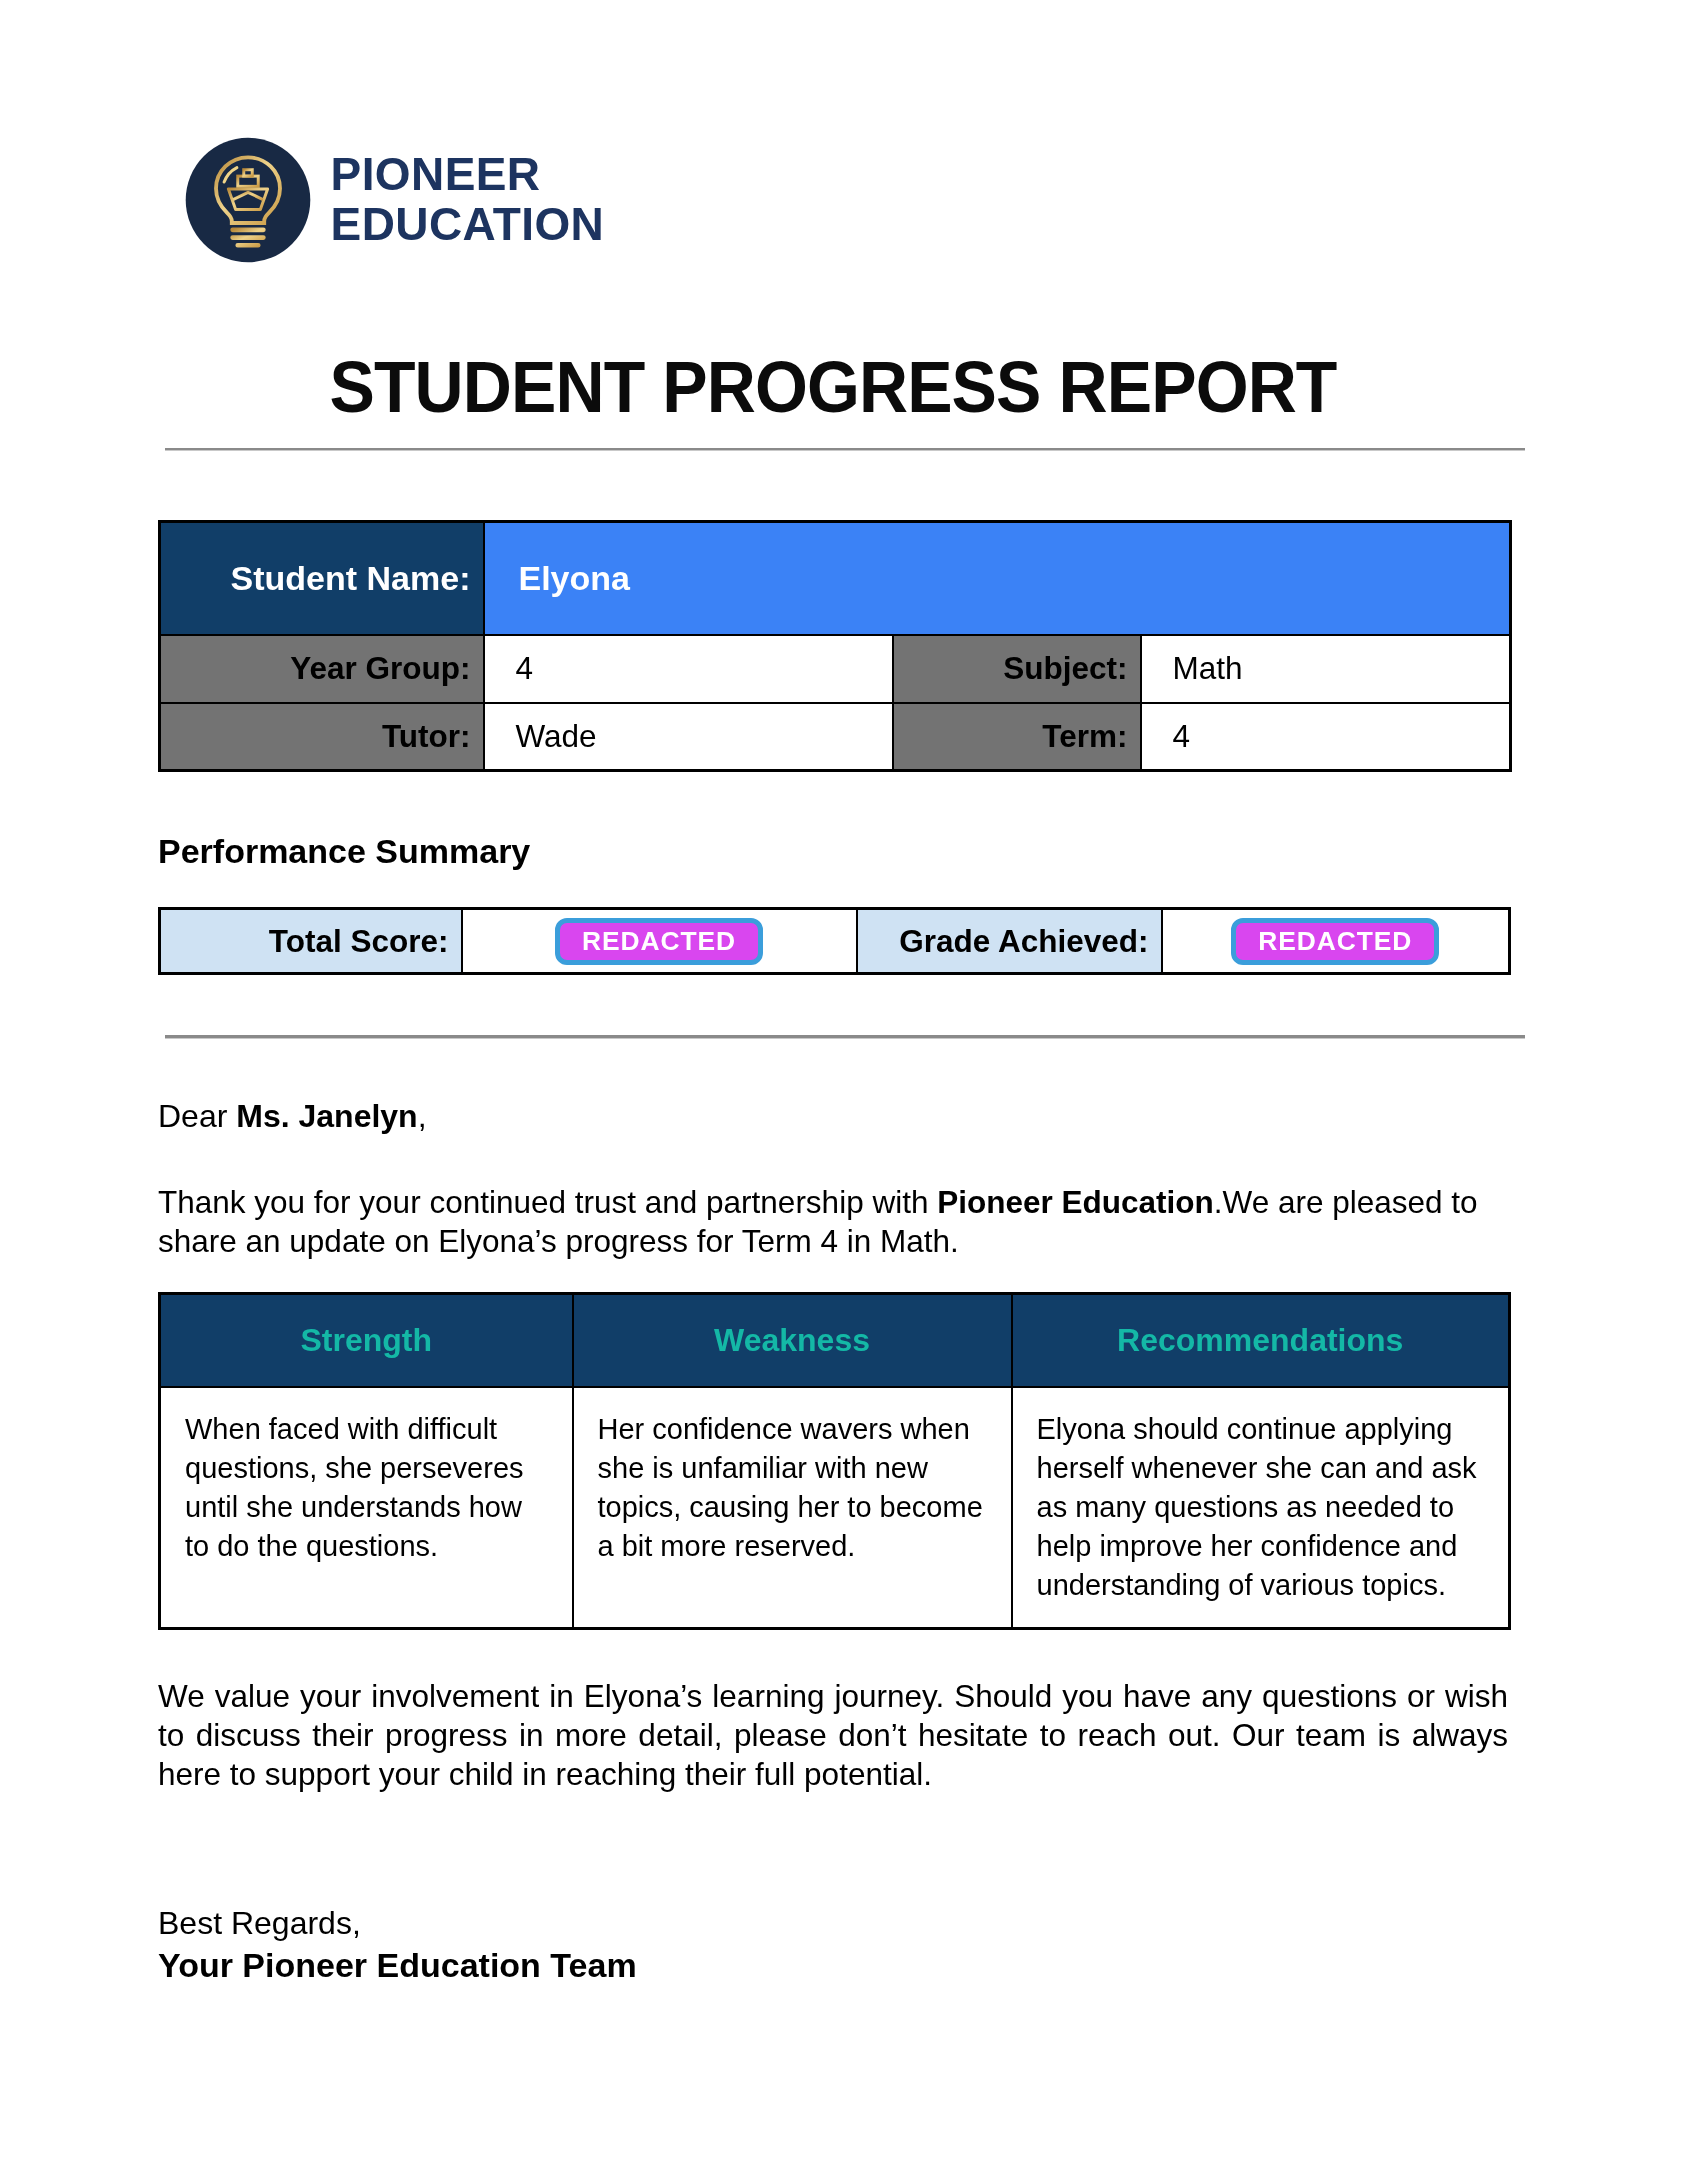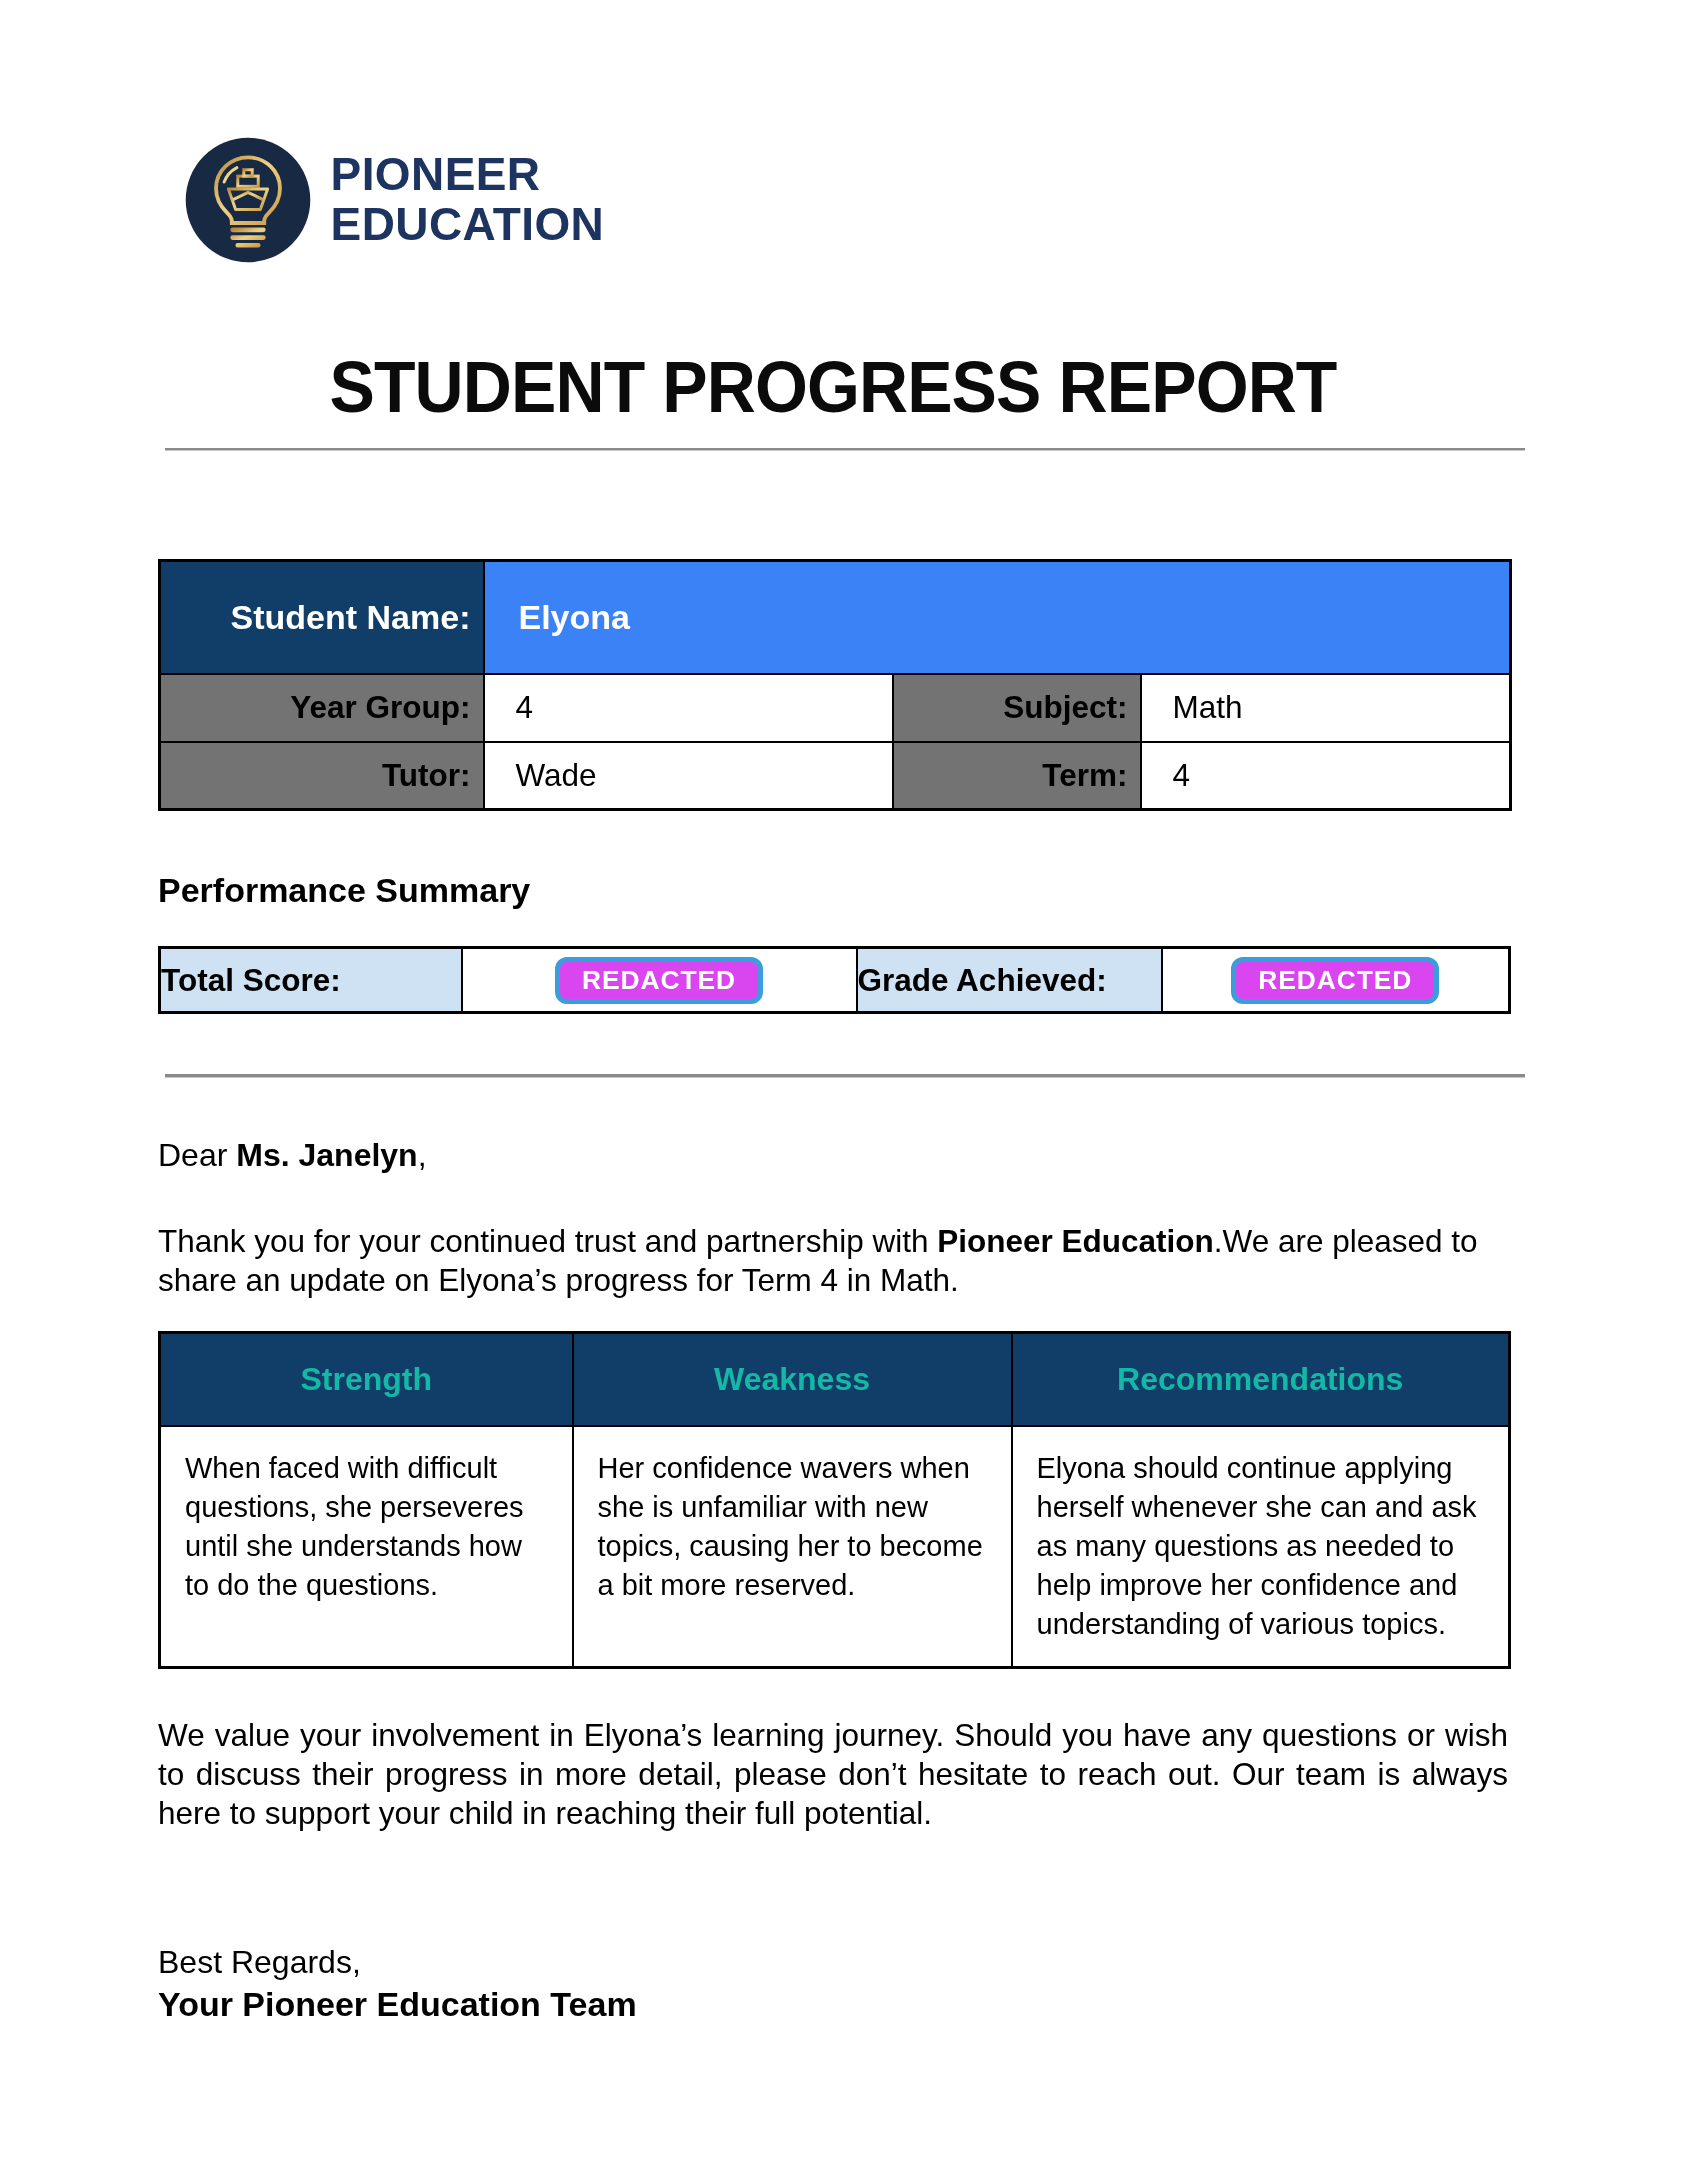--- a/index.html
+++ b/index.html
@@ -37,38 +37,38 @@
   }
   .rule.second { margin-top: 60px; }
 
   
   table { border-collapse: collapse; table-layout: fixed; width: 1350px; }
   table, th, td { border: 2.6px solid #000; }
   table { border-width: 3.4px; }
   td, th { overflow: hidden; }
 
   
-  .info-table { margin-top: 108px; border-radius: 18px; }
+  .info-table { margin-top: 69px; border-radius: 18px; }
   .info-table td { font-size: 31.5px; }
   .info-table .name-row td {
     background: #3b82f6; color: #ffffff; height: 113px; font-size: 34px; font-weight: bold;
   }
   .info-table .label {
     background: #737373; font-weight: bold; text-align: right; padding-right: 12px;
   }
   .info-table .name-row .label { background: #113e68; }
   .info-table .value { background: #ffffff; text-align: left; padding-left: 31px; }
   .info-table .name-row .value { padding-left: 34px; }
   .info-table .data-row td { height: 68px; }
 
   
   .section-heading { margin-top: 60px; font-size: 34px; font-weight: bold; }
   .perf-table { margin-top: 36px; }
   .perf-table td { height: 65px; font-size: 31.5px; }
-  .perf-table .label { background: #cfe2f3; font-weight: bold; text-align: left; padding-right: 12px; }
+  .perf-table .label { background: #cfe2f3; font-weight: bold; text-align: right; padding-right: 12px; }
   .perf-table .badge-cell { background: #ffffff; text-align: center; vertical-align: middle; }
   .redacted {
     display: inline-block; background: #d946ef; color: #ffffff;
     font-size: 26.4px; font-weight: bold; letter-spacing: 0.9px;
     padding: 4.3px 22px; border: 5.1px solid #3b9edb; border-radius: 12px;
     line-height: 1.1; vertical-align: middle;
   }
 
   
   .para { font-size: 31.5px; line-height: 39px; }

